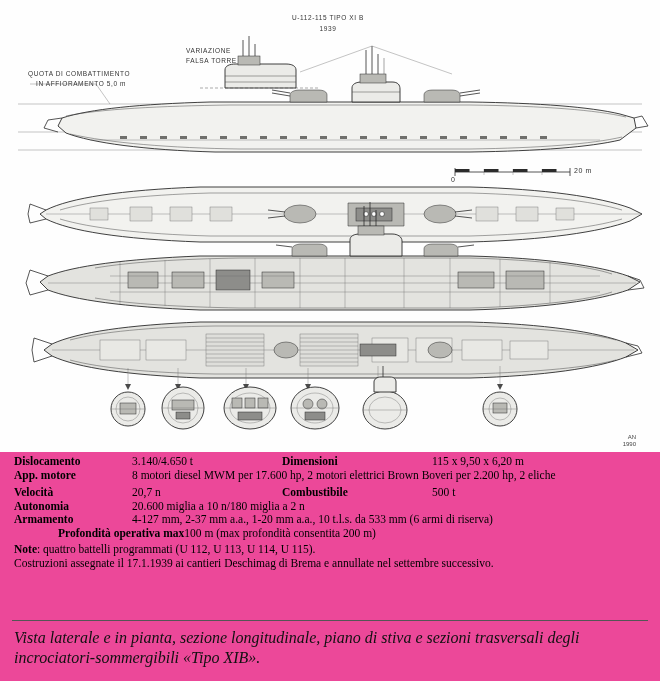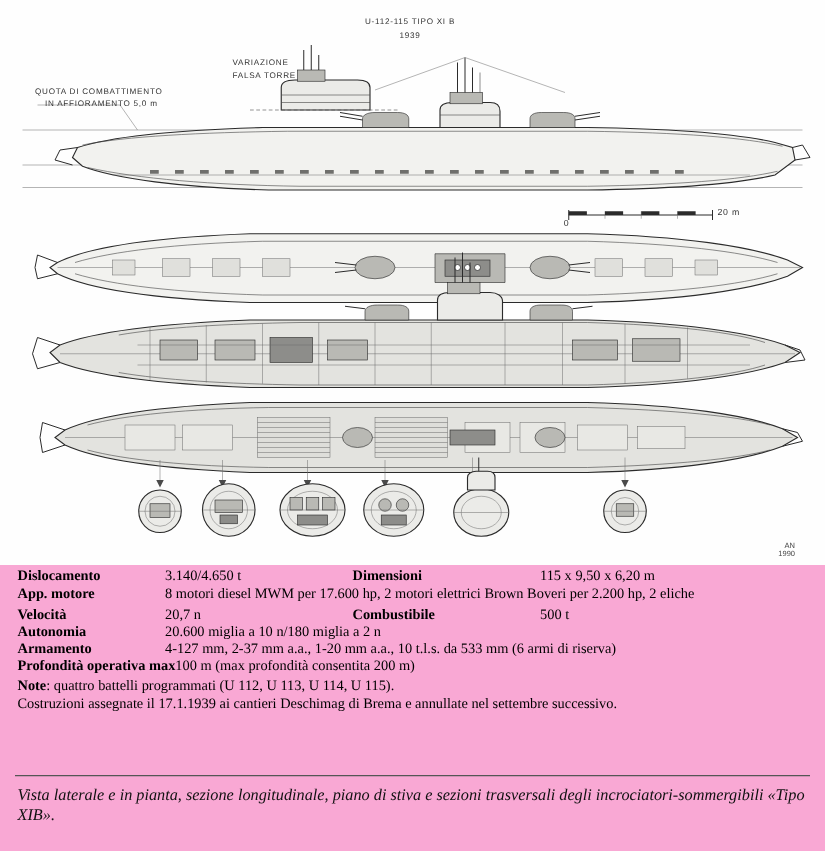--- a/index.html
+++ b/index.html
@@ -6,21 +6,21 @@
   body{
     width:660px;height:681px;
     background:#ffffff;
     font-family:"Liberation Serif", serif;
     color:#111;
     overflow:hidden;
     position:relative;
   }
   #page{
     position:absolute;left:0;top:0;width:660px;height:681px;
-    background:#f9a8d4;
+    background:#ec4899;
     text-decoration:underline;
   }
   
   .drawing{
     position:absolute;left:0;top:0;width:660px;height:452px;
     background:#fefefe;
   }
   .drawing svg{display:block;}
 
   .dwg-label{
@@ -50,21 +50,21 @@
   .spacer-row{height:4px;}
 
   .rule{
     position:absolute;left:12px;top:620px;width:636px;height:1px;
     background:#555;
   }
   .caption{
     position:absolute;left:14px;top:628px;width:630px;
     font-family:"Liberation Serif", serif;
     font-style:italic;
-    font-size:13px;
+    font-size:16px;
     line-height:1.25;
     color:#111;
   }
   .sig{
     position:absolute;right:24px;top:434px;
     font-family:"Liberation Sans", sans-serif;
     font-size:6px;color:#444;text-align:right;line-height:1.1;
   }
 </style>
 </head>
@@ -428,21 +428,21 @@
       <div class="val">20.600 miglia a 10 n/180 miglia a 2 n</div>
     </div>
 
     <div class="srow">
       <div class="lbl w118">Armamento</div>
       <div class="val">4-127 mm, 2-37 mm a.a., 1-20 mm a.a., 10 t.l.s. da 533 mm (6 armi di riserva)</div>
     </div>
 
 
     <div class="srow">
-      <div class="lbl" style="flex:0 0 auto;">Profondità operativa max</div>
+      <div class="lbl" style="flex:0 0 auto;margin-left:44px;">Profondità operativa max</div>
       <div class="val" style="text-align:left;">100 m (max profondità consentita 200 m)</div>
     </div>
 
     <div class="note">
       <span class="lbl">Note</span><span>: quattro battelli programmati (U 112, U 113, U 114, U 115).</span>
     </div>
     <div>Costruzioni assegnate il 17.1.1939 ai cantieri Deschimag di Brema e annullate nel settembre successivo.</div>
   </div>
 
   <div class="rule"></div>

